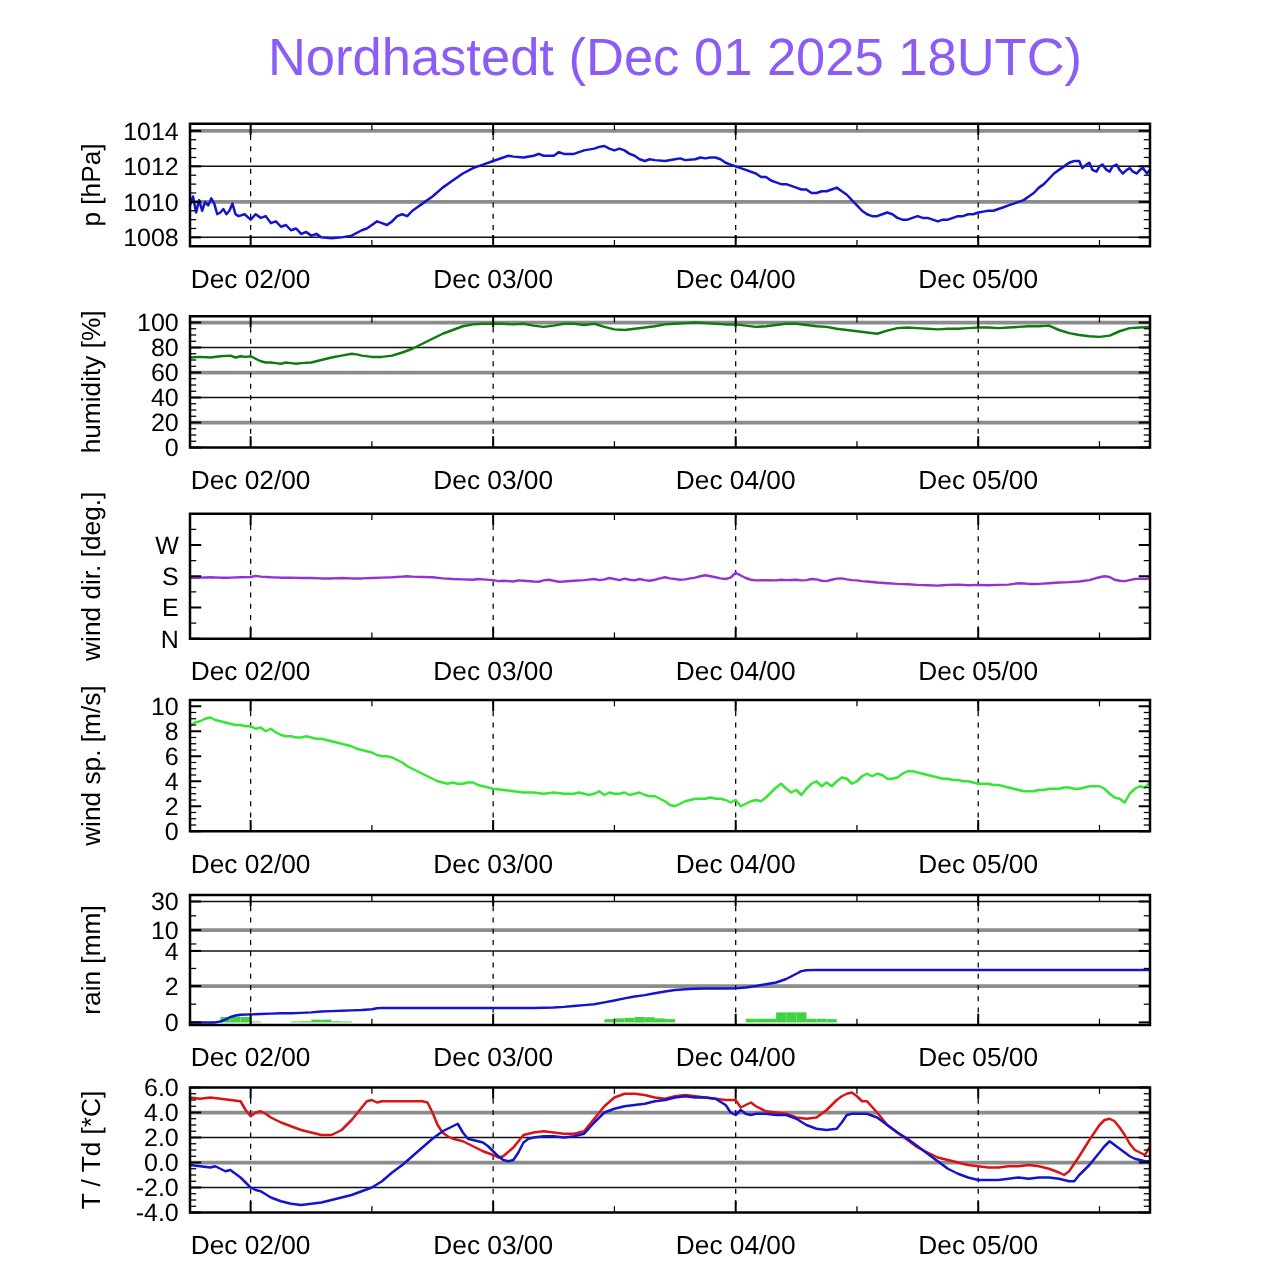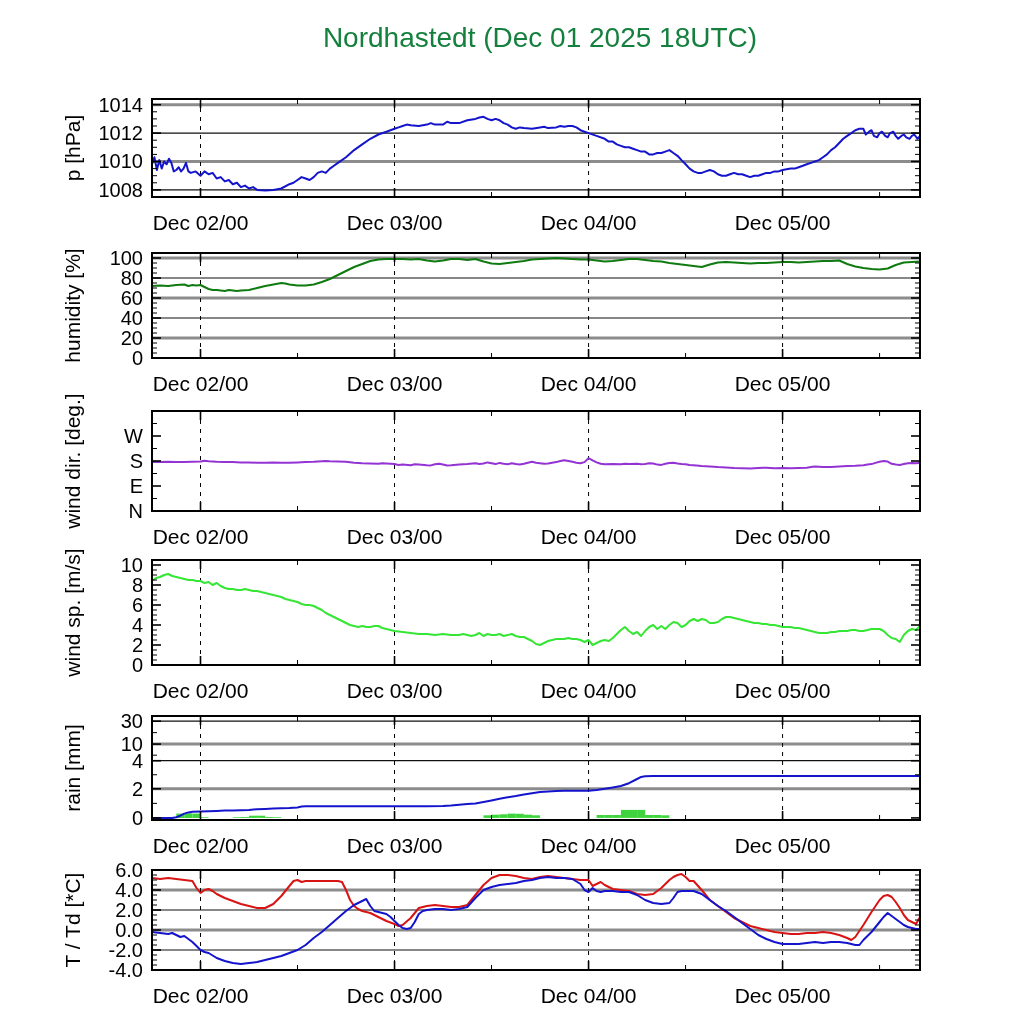--- a/index.html
+++ b/index.html
@@ -1,19 +1,19 @@
 <!DOCTYPE html>
 <html><head>
 <meta charset="utf-8">
 <style>
   html,body{margin:0;padding:0;background:#ffffff;}
   #stage{position:relative;width:1024px;height:1024px;background:#ffffff;overflow:hidden;
          font-family:"Liberation Sans", sans-serif;}
   #chart-title{position:absolute;top:22px;left:56px;width:968px;text-align:center;
-               font-size:28px;color:#15803d;white-space:nowrap;}
+               font-size:42px;color:#8b5cf6;white-space:nowrap;}
   #meteogram{position:absolute;top:0;left:0;width:1024px;height:1024px;}
   svg text{font-family:"Liberation Sans", sans-serif;}
 </style>
 </head>
 <body>
 
 <div id="stage">
   <div id="chart-title">Nordhastedt (Dec 01 2025 18UTC)</div>
   <div id="meteogram"><svg width="1024" height="1024" viewBox="0 0 1024 1024">
         <g>

